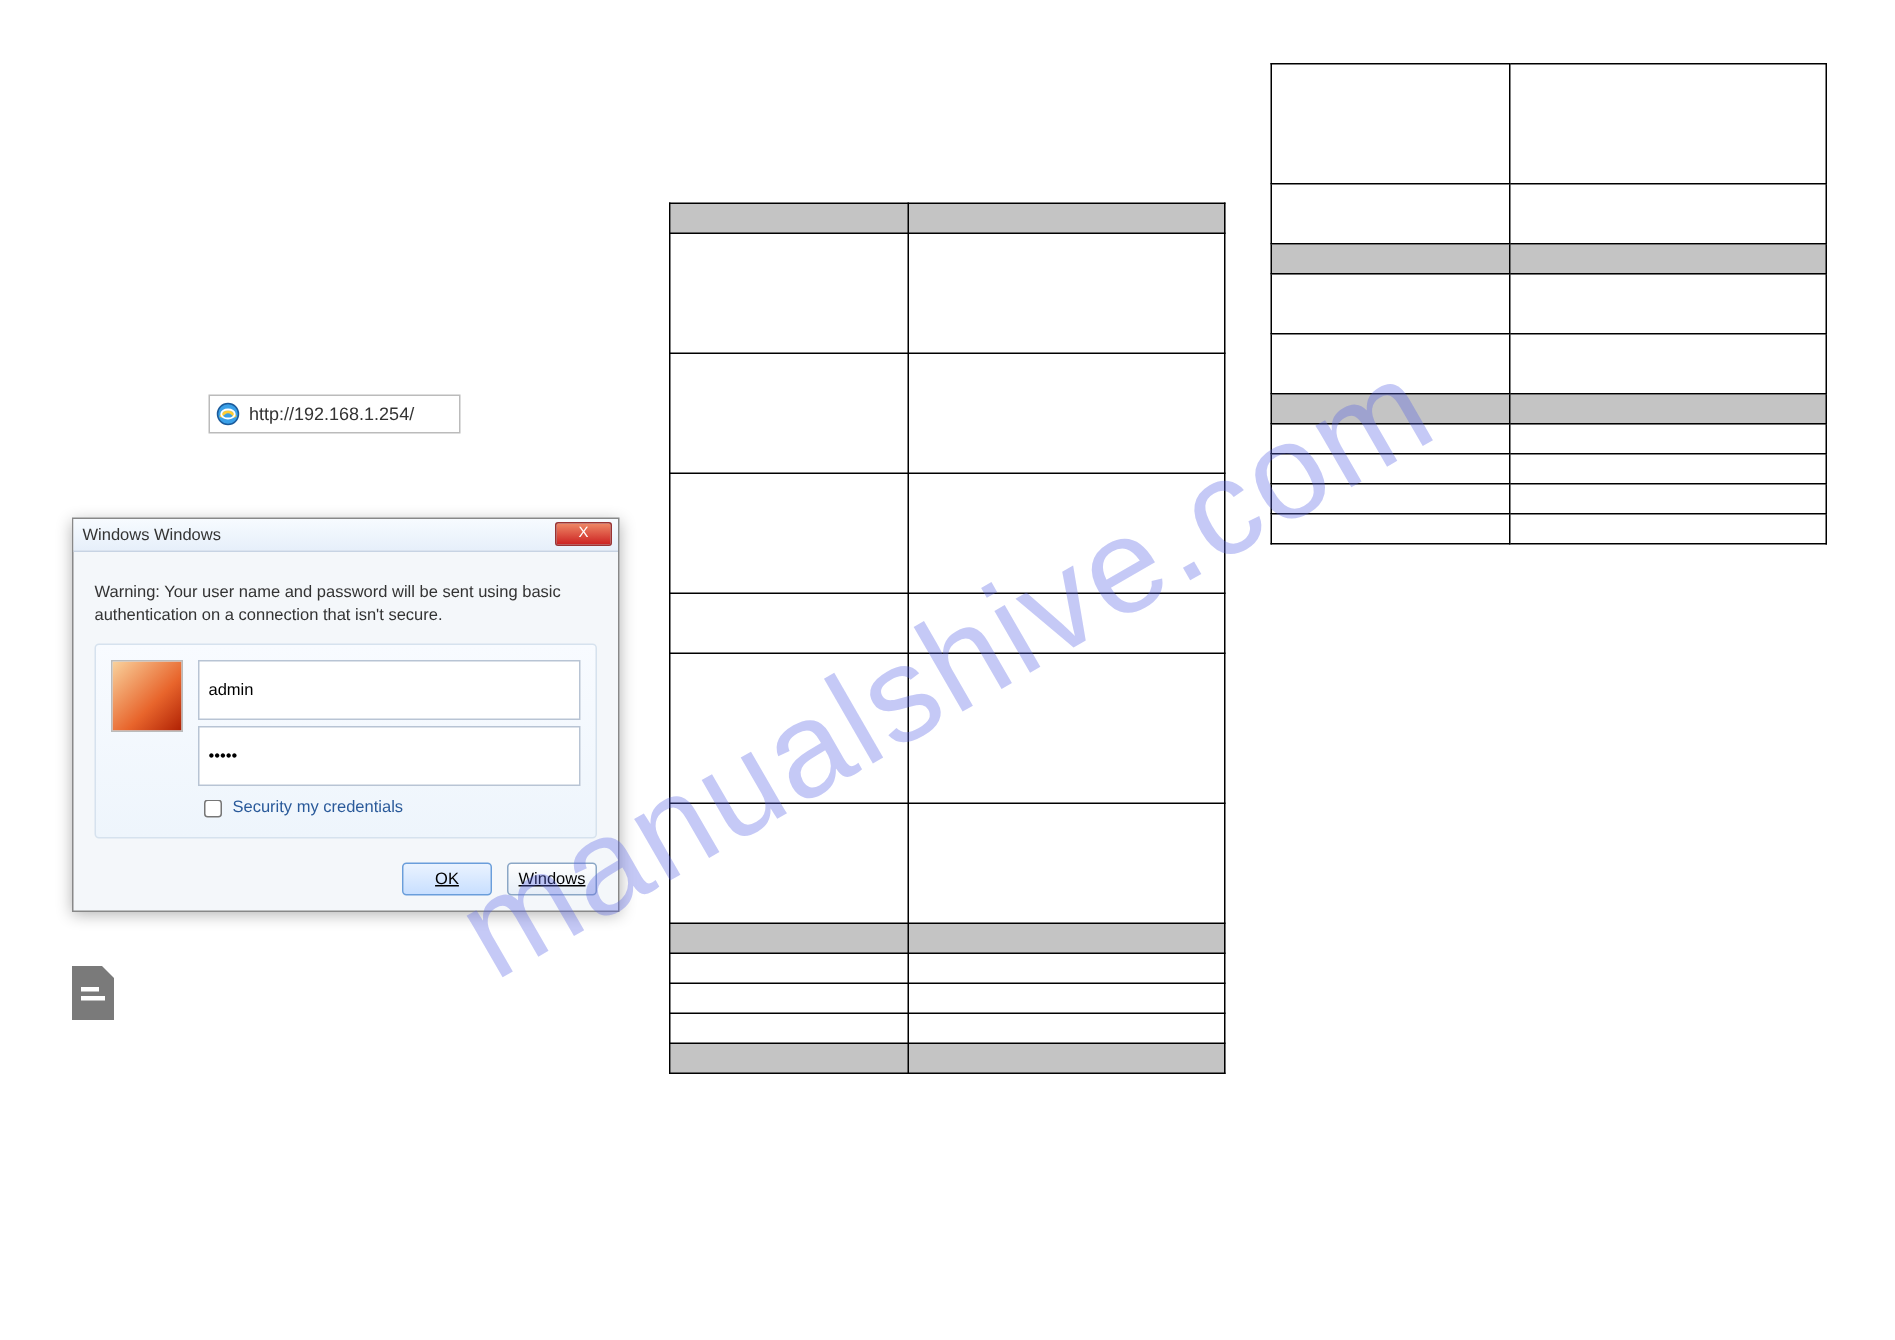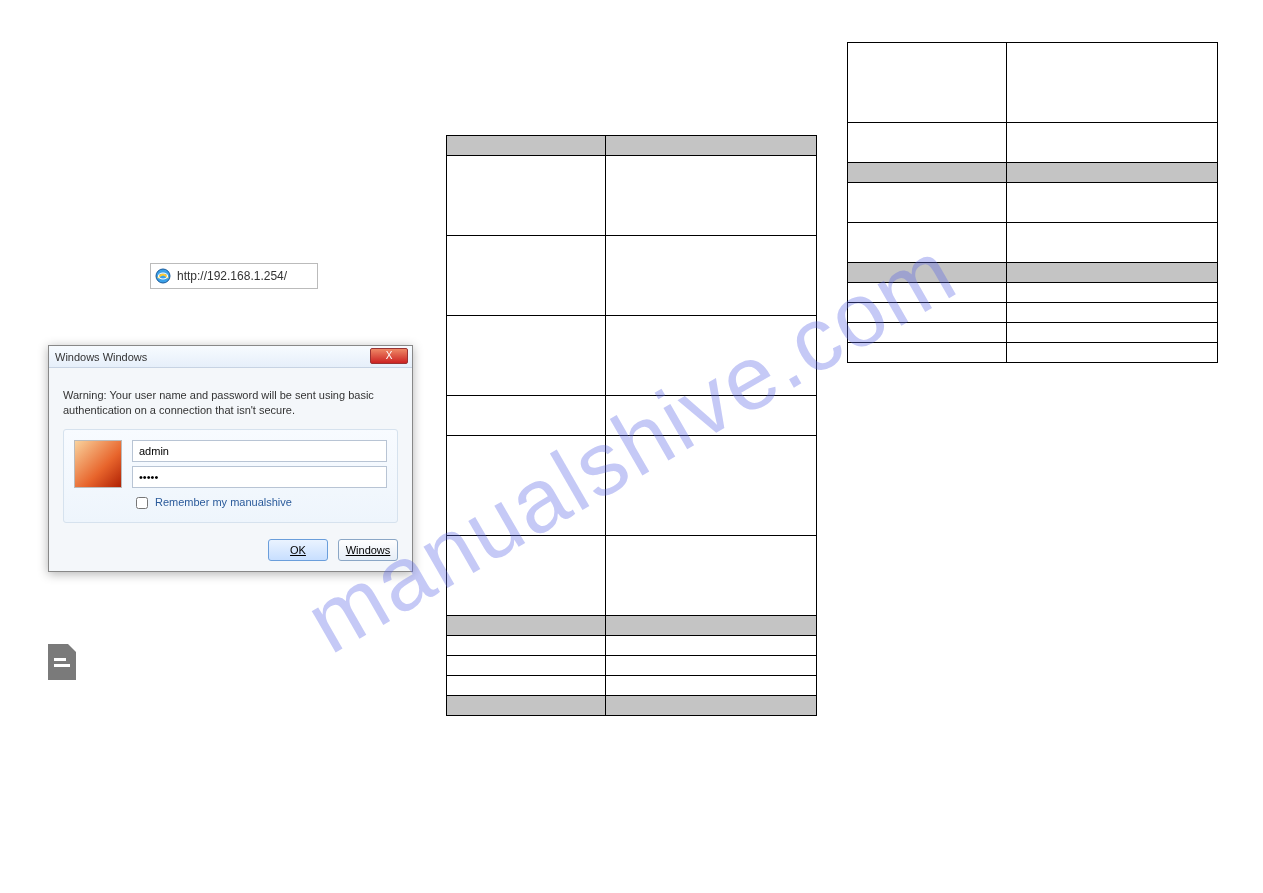--- a/index.html
+++ b/index.html
@@ -1,32 +1,32 @@
 <!DOCTYPE html>
 <html><head>
 <meta charset="utf-8">
 <style>
   * { box-sizing: border-box; font-family: Arial, sans-serif; }
   body { margin: 0; width: 1263px; height: 893px; position: relative; background: #fff; }
   .watermark { position: absolute; left: 0; top: 0; width: 1263px; height: 893px; pointer-events: none; z-index: 10; display:flex; align-items:center; justify-content:center; }
   .watermark span { font-size: 90px; color: rgba(90,100,230,0.35); transform: rotate(-30deg); letter-spacing: 2px; font-family: Arial, sans-serif; }
 
   
-  .addr { position:absolute; left:150px; top:263px; width:168px; height:26px; border:1px solid #bbb; background:#fff; display:flex; align-items:center; padding:0 4px; font-size:12px; color:#333; }
+  .addr { position:absolute; left:139px; top:263px; width:168px; height:26px; border:1px solid #bbb; background:#fff; display:flex; align-items:center; padding:0 4px; font-size:12px; color:#333; }
   .addr .ie { width:16px; height:16px; margin-right:6px; }
 
   
   .dlg-wrap { position:absolute; left:48px; top:345px; width:365px; border:1px solid #888; box-shadow:0 2px 10px rgba(0,0,0,0.3); background:#f4f7fa; }
   .dlg-title { height:22px; background:linear-gradient(#f7fbff,#e6effa); border-bottom:1px solid #c7d3e3; font-size:11px; color:#333; display:flex; align-items:center; padding:0 6px; position:relative; }
   .dlg-close { position:absolute; right:4px; top:2px; width:38px; height:16px; background:linear-gradient(#e86,#c22); border:1px solid #933; border-radius:2px; color:#fff; font-size:10px; text-align:center; line-height:14px; }
   .dlg-body { padding:10px 14px 10px 14px; font-size:11px; color:#333; line-height:1.4; }
   .cred-panel { margin-top:10px; border:1px solid #d6e2ee; border-radius:3px; background:linear-gradient(#f8fbff,#eef5fc); padding:10px; display:flex; gap:10px; }
   .cred-img { width:48px; height:48px; border:1px solid #bbb; background:linear-gradient(135deg,#f9d29d 0%,#e8652c 60%,#b02104 100%); }
   .cred-fields { flex:1; display:flex; flex-direction:column; gap:4px; }
-  .cred-fields input { border:1px solid #b8c4d4; height:22px; font-size:11px; padding:2px 6px; background:#fff; }
+  .cred-fields input { border:1px solid #b8c4d4; height:40px; font-size:11px; padding:2px 6px; background:#fff; }
   .remember { font-size:11px; color:#2a5a9a; display:flex; align-items:center; gap:4px; margin-top:2px;}
   .remember input { width:12px; height:12px; }
   .dlg-buttons { display:flex; justify-content:flex-end; gap:10px; padding:6px 14px 10px;text-decoration:underline; }
   .winbtn { width:60px; height:22px; font-size:11px; border:1px solid #8ba7c6; border-radius:3px; background:linear-gradient(#fefefe,#e6eef7); cursor:pointer; }
   .winbtn.ok { background:linear-gradient(#eaf3ff,#c8dfff); border-color:#6a9edb; }
 
   
   .doc-icon { position:absolute; left:48px; top:644px; width:28px; height:36px; background:#7a7a7a; }
   .doc-icon::before { content:""; position:absolute; left:6px; top:14px; width:12px; height:3px; background:#fff;}
   .doc-icon::after { content:""; position:absolute; left:6px; top:20px; width:16px; height:3px; background:#fff;}
@@ -68,21 +68,21 @@
   <div class="dlg-body">
     <div style="height:10px"></div>
     <div>Warning: Your user name and password will be sent using basic authentication on a connection that isn't secure.</div>
     <div class="cred-panel">
       <div class="cred-img"></div>
       <div class="cred-fields">
         <input type="text" value="admin" style="">
         <input type="text" value="•••••" style="">
         <label class="remember">
           <input type="checkbox" style="">
-          <span>Remember my manualshive</span>
+          <span>Security my credentials</span>
         </label>
       </div>
     </div>
   </div>
   <div class="dlg-buttons">
     <button class="winbtn ok">OK</button>
     <button class="winbtn">Windows</button>
   </div>
 </div>
 

